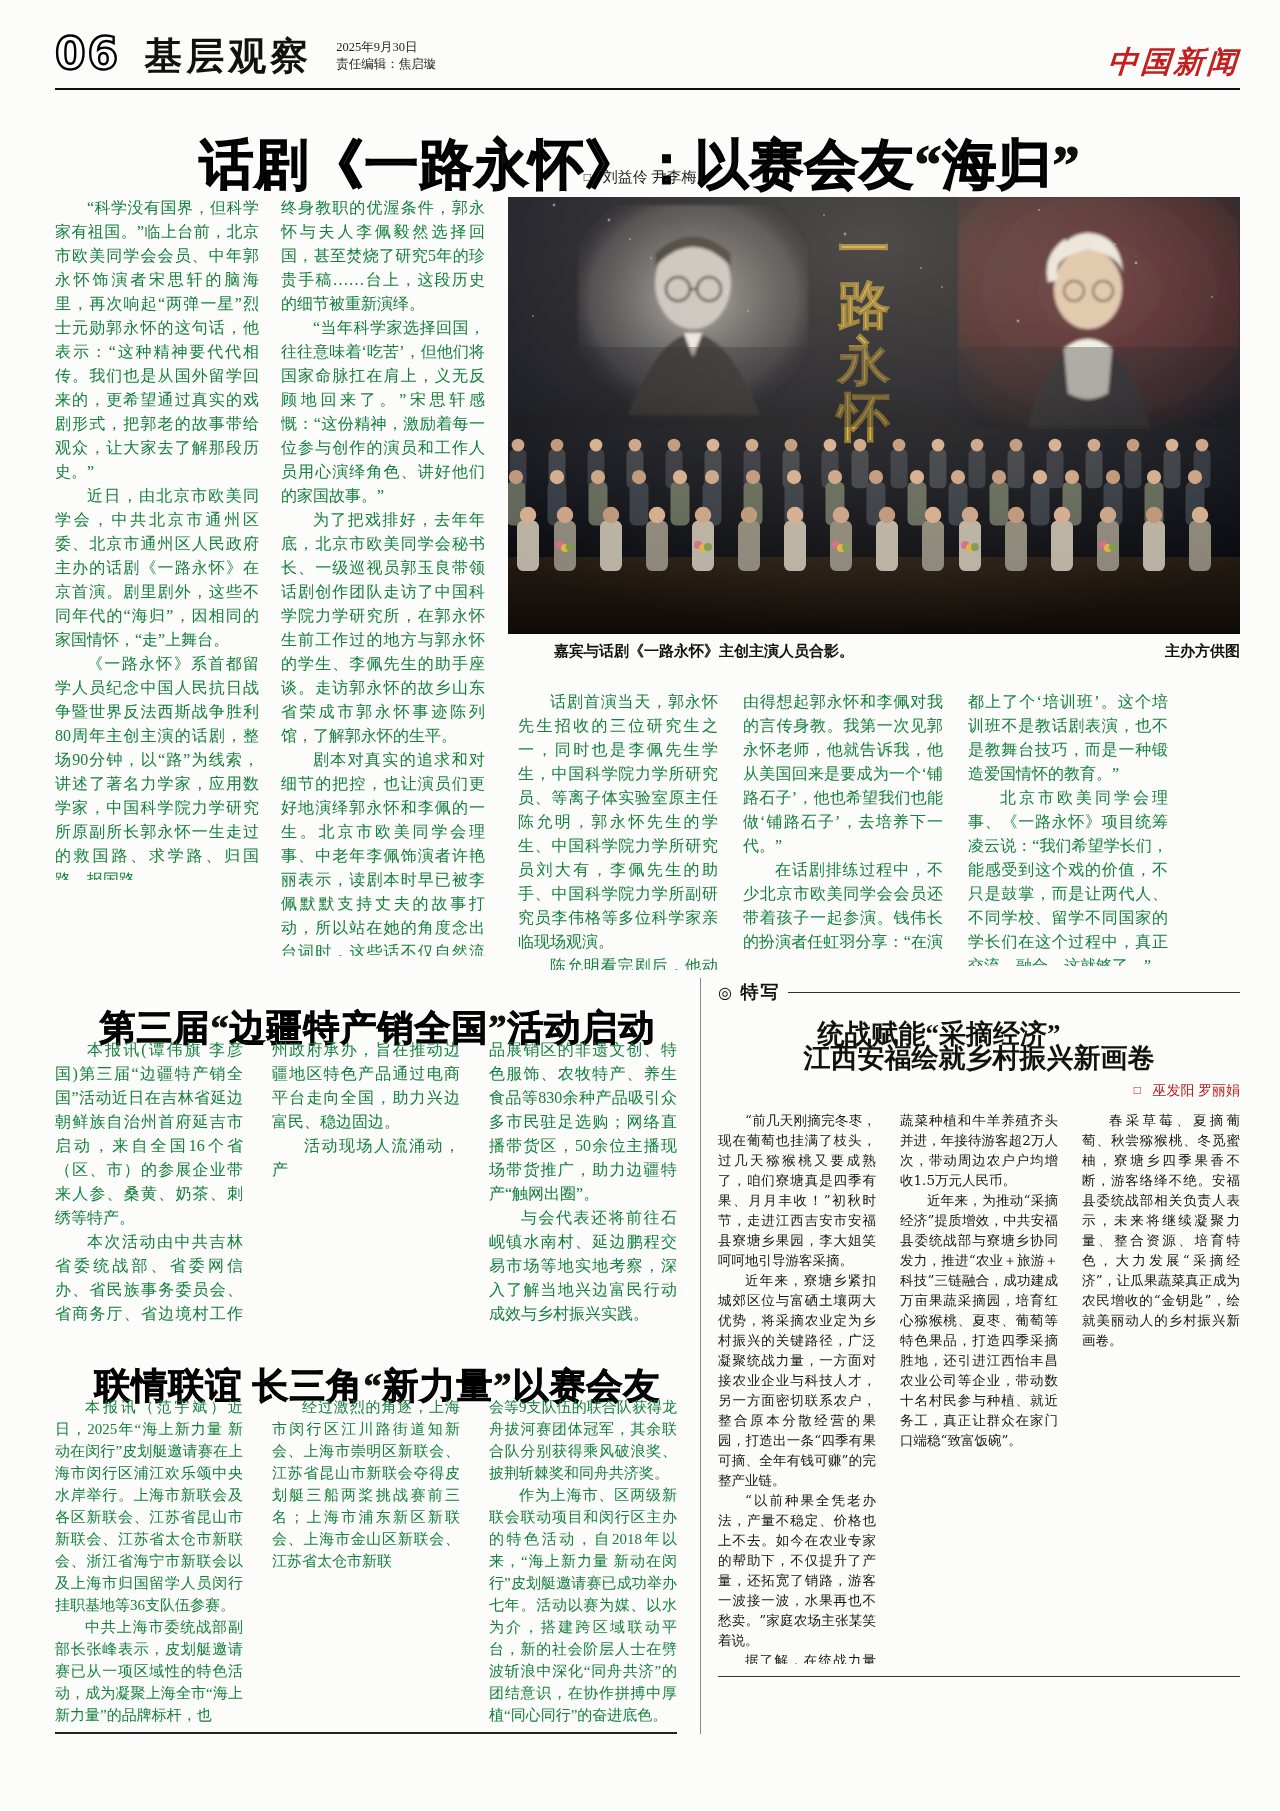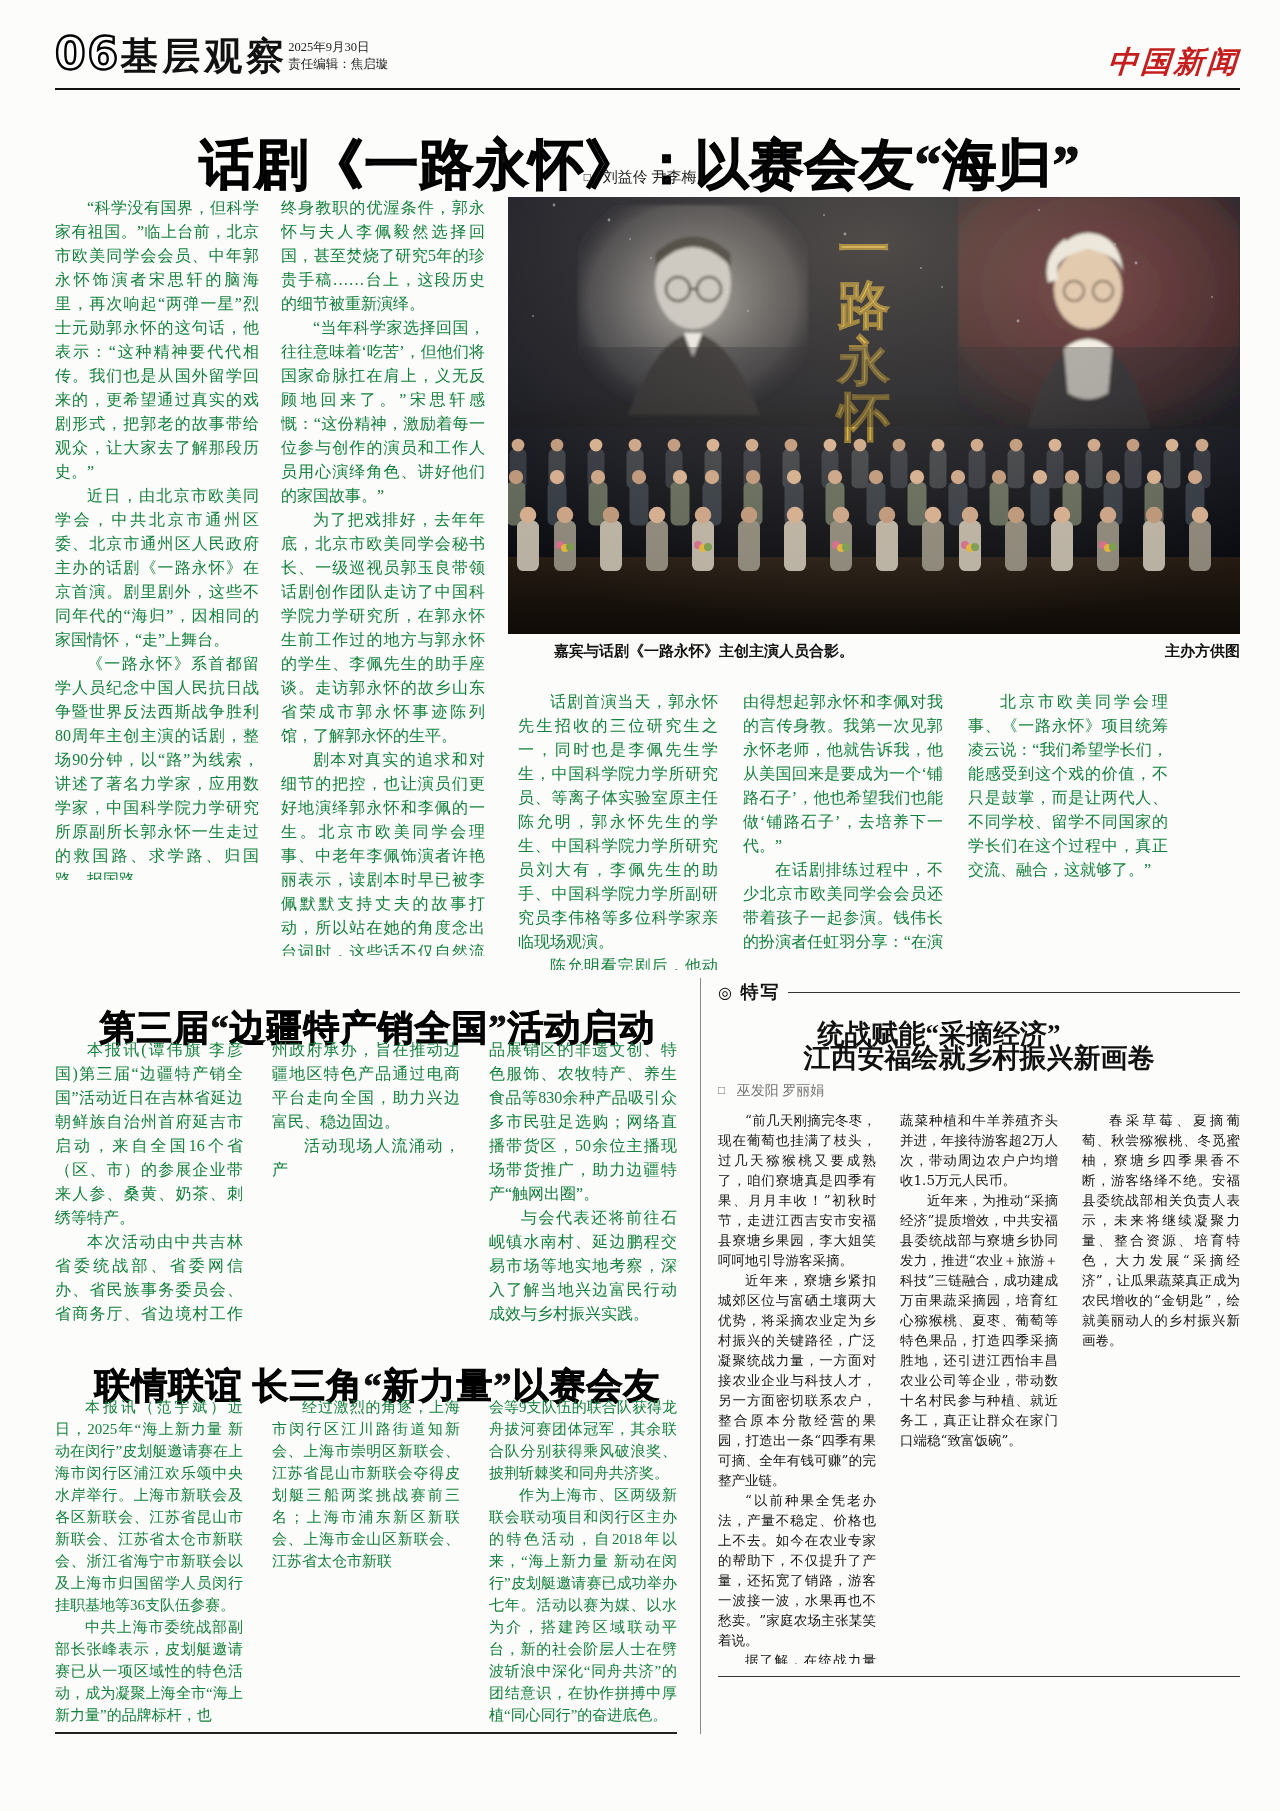--- a/index.html
+++ b/index.html
@@ -4,21 +4,21 @@
 <style>
   html,body{margin:0;padding:0;}
   body{
     width:1280px;height:1811px;position:relative;
     background:#fcfcfa;color:#111;
     font-family:"Liberation Serif","DejaVu Serif",serif;
     overflow:hidden;
   }
   .abs{position:absolute;}
   
-  .masthead{left:55px;top:32px;display:flex;align-items:flex-end;gap:0;}
+  .masthead{left:55px;top:32px;display:flex;align-items:flex-end;gap:24px;}
   .pagenum{
     font-family:"DejaVu Sans",sans-serif;font-weight:bold;font-size:44px;line-height:44px;
     color:#fff;-webkit-text-stroke:2.4px #000;text-shadow:0 0 1px #000;
     letter-spacing:2px;
   }
   .secname{font-size:38px;line-height:40px;font-weight:bold;letter-spacing:4px;}
   .dateblock{font-size:12.5px;line-height:17px;color:#222;padding-bottom:3px;}
   .brand{
     right:40px;top:42px;color:#c41e1e;font-weight:bold;font-style:italic;
     font-size:30px;letter-spacing:3px;transform:skewX(-4deg);
@@ -57,21 +57,21 @@
   }
   .caption-row .cap{margin-left:46px;}
   
   .vrule{left:700px;top:978px;width:1px;height:756px;background:#8a8a8a;}
   .feat-label-row{left:718px;top:980px;width:522px;display:flex;align-items:center;gap:8px;}
   .feat-label{font-size:18px;font-weight:bold;letter-spacing:2px;white-space:nowrap;}
   .feat-label .ring{font-size:16px;}
   .feat-label-row .line{flex:1;height:1px;background:#333;}
   .feat-h1{left:678px;top:1008px;width:522px;text-align:center;font-size:27px;line-height:32px;font-weight:900;margin-top:10px;}
   .feat-h2{left:718px;top:1042px;width:522px;text-align:center;font-size:27px;line-height:32px;font-weight:900;}
-  .feat-byline{left:718px;top:1082px;width:522px;text-align:left;font-size:14px;color:#737373;font-family:Liberation Serif, serif;}
+  .feat-byline{left:718px;top:1082px;width:522px;text-align:right;font-size:14px;color:#b91c1c;font-family:Liberation Serif, serif;}
   .hrule-left{left:55px;top:1732px;width:622px;height:1.5px;background:#222;}
   .hrule-feat{left:718px;top:1676px;width:522px;height:1px;background:#333;}
 </style>
 </head>
 <body>
 
 <div class="abs masthead">
   <span class="pagenum">06</span>
   <span class="secname">基层观察</span>
   <span class="dateblock">
@@ -314,20 +314,21 @@
 
 <div class="bodycol" style="left:518px;top:690px;width:200px;height:280px">
     <p class="seg ind">话剧首演当天，郭永怀先生招收的三位研究生之一，同时也是李佩先生学生，中国科学院力学所研究员、等离子体实验室原主任陈允明，郭永怀先生的学生、中国科学院力学所研究员刘大有，李佩先生的助手、中国科学院力学所副研究员李伟格等多位科学家亲临现场观演。</p>
     <p class="seg ind">陈允明看完剧后，他动容地说：“这场话剧让我不</p>
   </div>
 <div class="bodycol" style="left:743px;top:690px;width:200px;height:266px">
     <p class="seg">由得想起郭永怀和李佩对我的言传身教。我第一次见郭永怀老师，他就告诉我，他从美国回来是要成为一个‘铺路石子’，他也希望我们也能做‘铺路石子’，去培养下一代。”</p>
     <p class="seg ind">在话剧排练过程中，不少北京市欧美同学会会员还带着孩子一起参演。钱伟长的扮演者任虹羽分享：“在演戏的过程中，自己和孩子</p>
   </div>
 <div class="bodycol" style="left:968px;top:690px;width:200px;height:276px">
+    <p class="seg">都上了个‘培训班’。这个培训班不是教话剧表演，也不是教舞台技巧，而是一种锻造爱国情怀的教育。”</p>
     <p class="seg ind">北京市欧美同学会理事、《一路永怀》项目统筹凌云说：“我们希望学长们，能感受到这个戏的价值，不只是鼓掌，而是让两代人、不同学校、留学不同国家的学长们在这个过程中，真正交流、融合，这就够了。”</p>
   </div>
 
 <h2 class="abs sub-headline" style="top:976px;">第三届“边疆特产销全国”活动启动</h2>
 <div class="bodycol" style="left:55px;top:1038px;width:188px;height:290px">
     <p class="seg ind">本报讯(谭伟旗 李彦国)第三届“边疆特产销全国”活动近日在吉林省延边朝鲜族自治州首府延吉市启动，来自全国16个省（区、市）的参展企业带来人参、桑黄、奶茶、刺绣等特产。</p>
     <p class="seg ind">本次活动由中共吉林省委统战部、省委网信办、省民族事务委员会、省商务厅、省边境村工作专班和省吉字号特产专班共同主办，延边</p>
   </div>
 <div class="bodycol" style="left:272px;top:1038px;width:188px;height:295px">
     <p class="seg">州政府承办，旨在推动边疆地区特色产品通过电商平台走向全国，助力兴边富民、稳边固边。</p>

